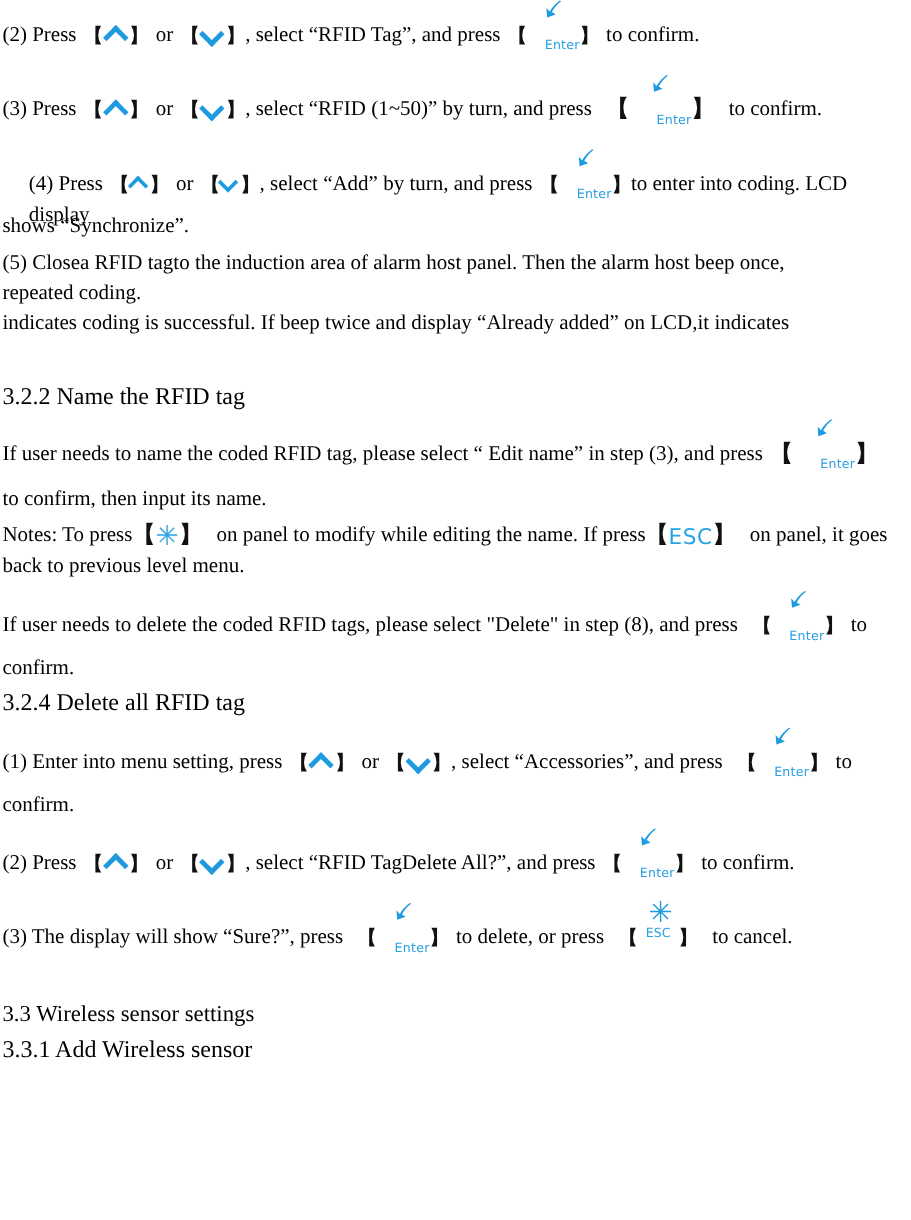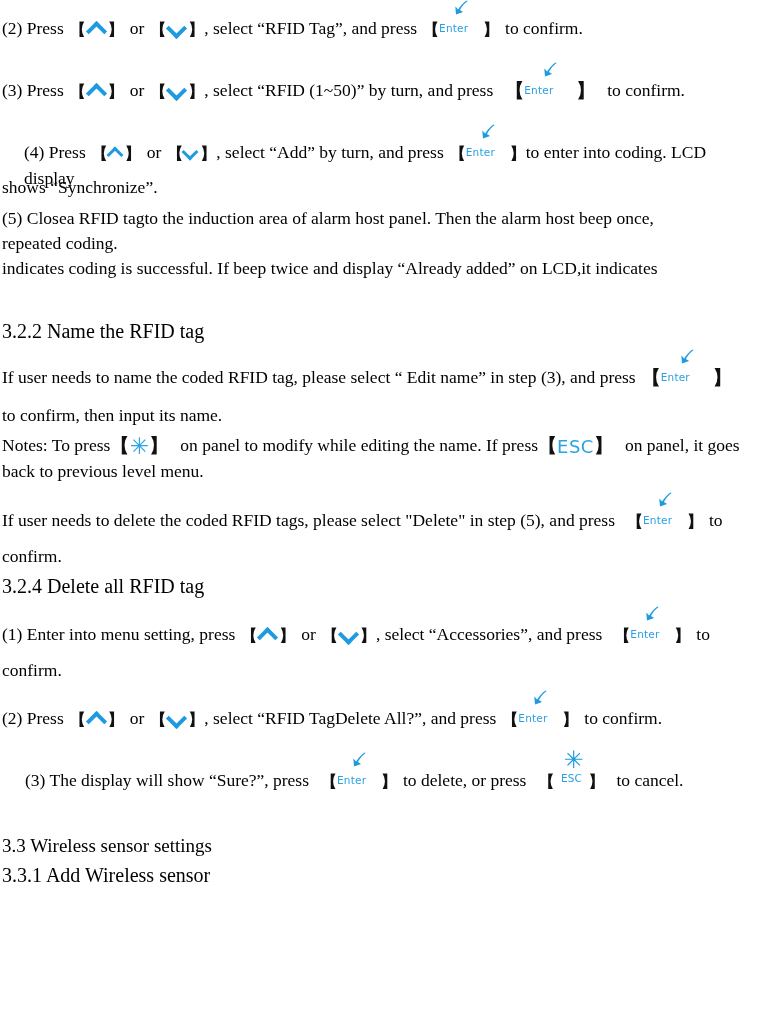--- a/index.html
+++ b/index.html
@@ -104,23 +104,23 @@
   .enterkey .hook {
     position: absolute;
     left: 11px;
     top: -20px;
     width: 22px;
     height: 22px;
   }
   .enterkey .lbl {
     position: absolute;
     left: 0;
-    top: 3px;
+    top: 13px;
     width: 44px;
-    text-align: left;
+    text-align: right;
     font-family: "DejaVu Sans", sans-serif;
     font-size: 10.5px;
     color: #2aa0e2;
     letter-spacing: .2px;
     line-height: 14px;
   }
   .enterkey.wide { width: 52px; }
   .enterkey.wide .lbl { width: 52px; }
   .enterkey.wide .hook { left: 15px; }
 
@@ -227,21 +227,21 @@
 
   <div class="para" style="height:26px;padding-top:4px;">
     <span>Notes: To press</span><span class="brk big">【</span><span class="astbig">✳</span><span class="brk big">】</span><span class="sp2"></span><span>on panel to modify while editing the name. If press</span><span class="brk big">【</span><span class="escbig">ESC</span><span class="brk big">】</span><span class="sp2"></span><span>on panel, it goes</span>
   </div>
   <div class="para tight">back to previous level menu.</div>
 
 
   <div style="height:24px"></div>
 
   <div class="para" style="height:26px;">
-    <span>If user needs to delete the coded RFID tags, please select "Delete" in step (5), and press</span><span class="sp2"></span><span class="brk">【</span><span class="enterkey"><span class="hook"><svg width="22" height="22" viewBox="0 0 22 22">
+    <span>If user needs to delete the coded RFID tags, please select "Delete" in step (8), and press</span><span class="sp2"></span><span class="brk">【</span><span class="enterkey"><span class="hook"><svg width="22" height="22" viewBox="0 0 22 22">
             <path d="M16.5 2.4 C 13.4 4.6, 10.3 7.9, 8.1 11.6 L 5.3 8.6 L 6.0 16.5 L 13.1 14.0 L 9.9 12.0 C 12.0 8.3, 14.7 5.1, 17.6 3.1 Z" fill="#1e9ae0"></path>
           </svg></span><span class="lbl">Enter</span></span><span class="brk">】</span><span class="sp"></span><span>to</span>
   </div>
   <div class="para" style="height:26px;padding-top:10px;">confirm.</div>
 
   <h2 class="sec" style="padding-top:2px;">3.2.4 Delete all RFID tag</h2>
 
   <div style="height:22px"></div>
 
   <div class="para" style="height:26px;">
@@ -254,21 +254,21 @@
   <div class="spacer-md"></div>
 
   <div class="para" style="height:26px;padding-top:6px;">
     <span>(2) Press</span><span class="sp"></span><span class="brk">【</span><span class="chev"></span><span class="brk">】</span><span class="sp"></span><span>or</span><span class="sp"></span><span class="brk">【</span><span class="chev down"></span><span class="brk">】</span><span>,  select “RFID TagDelete All?”, and press</span><span class="sp"></span><span class="brk">【</span><span class="enterkey"><span class="hook"><svg width="22" height="22" viewBox="0 0 22 22">
             <path d="M16.5 2.4 C 13.4 4.6, 10.3 7.9, 8.1 11.6 L 5.3 8.6 L 6.0 16.5 L 13.1 14.0 L 9.9 12.0 C 12.0 8.3, 14.7 5.1, 17.6 3.1 Z" fill="#1e9ae0"></path>
           </svg></span><span class="lbl">Enter</span></span><span class="brk">】</span><span class="sp"></span><span>to confirm.</span>
   </div>
 
   <div class="spacer-lg"></div>
 
-  <div class="para" style="height:26px;padding-top:10px;margin-left:23px;">
+  <div class="para" style="height:26px;padding-top:10px;">
     <span>(3) The display will show “Sure?”, press</span><span class="sp2"></span><span class="brk">【</span><span class="enterkey"><span class="hook"><svg width="22" height="22" viewBox="0 0 22 22">
             <path d="M16.5 2.4 C 13.4 4.6, 10.3 7.9, 8.1 11.6 L 5.3 8.6 L 6.0 16.5 L 13.1 14.0 L 9.9 12.0 C 12.0 8.3, 14.7 5.1, 17.6 3.1 Z" fill="#1e9ae0"></path>
           </svg></span><span class="lbl">Enter</span></span><span class="brk">】</span><span class="sp"></span><span>to delete, or press</span><span class="sp2"></span><span class="brk">【</span><span class="esckey"><span class="ast">✳</span><span class="lbl">ESC</span></span><span class="brk">】</span><span class="sp2"></span><span>to cancel.</span>
   </div>
 
   <div style="height:38px"></div>
 
   <h2 class="sec bold">3.3 Wireless sensor settings</h2>
   <h2 class="sec" style="padding-top:1px;">3.3.1 Add Wireless sensor</h2>
 

